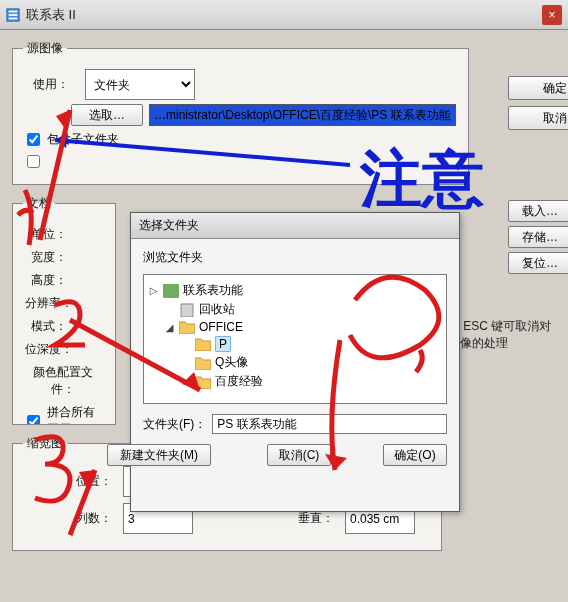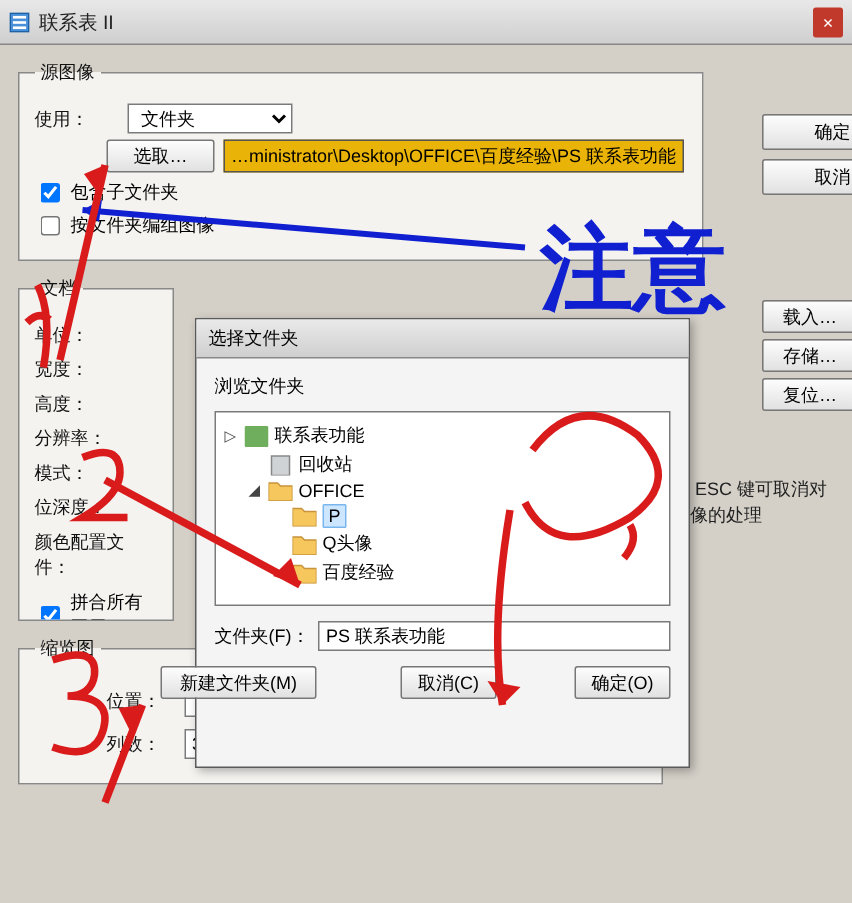--- a/index.html
+++ b/index.html
@@ -5,23 +5,23 @@
   * { box-sizing: border-box; font-family: "Microsoft YaHei", "SimSun", Arial, sans-serif; }
   body { margin: 0; width: 568px; height: 602px; background: #d4d0c8; overflow: hidden; position: relative; }
   .titlebar { height: 30px; background: linear-gradient(#e8e8e8,#cfcfcf); border-bottom: 1px solid #888; display: flex; align-items: center; padding: 0 6px; position: relative; }
   .titlebar .icon { width: 14px; height: 14px; margin-right: 6px; display:inline-flex; }
   .titlebar .title { font-size: 13px; color: #222; }
   .titlebar .close { position: absolute; right: 6px; top: 5px; width: 20px; height: 20px; background: #c0392b; color: #fff; font-size: 12px; display:flex; align-items:center; justify-content:center; border-radius:2px; cursor:pointer; }
   .dlg-body { position: relative; padding: 10px 12px; }
   fieldset { border: 1px solid #888; margin: 0 0 10px 0; padding: 8px 12px 10px 10px; background: #f4f3f0; }
   legend { font-size: 12px; padding: 0 4px; color: #111; }
   .row { display: flex; align-items: center; margin: 4px 0; font-size: 12px; gap: 6px; }
-  .label { width: 56px; color: #111; }
-  select, input[type=text] { font-size: 12px; height: 20px; border: 1px solid #7a7a7a; background: #fff; padding: 0 4px; }
-  .pathbox { flex: 1; height: 22px; border: 1px solid #555; background: #eab308; font-size: 12px; padding: 2px 4px; white-space: nowrap; overflow: hidden; }
+  .label { width: 56px; color: #111; text-align: center; }
+  select, input[type=text] { font-size: 12px; height: 31px; border: 1px solid #7a7a7a; background: #fff; padding: 0 4px; }
+  .pathbox { flex: 1; height: 22px; border: 1px solid #555; background: #1d4ed8; font-size: 12px; padding: 2px 4px; white-space: nowrap; overflow: hidden; }
   .btn { height: 24px; min-width: 80px; font-size: 12px; background: linear-gradient(#fdfdfd,#e1e1e1); border: 1px solid #777; border-radius: 2px; cursor: pointer; display:inline-flex; align-items:center; justify-content:center;margin-left:48px; }
   .btn-sm { min-width: 64px; height: 22px; }
   .chk { display: flex; align-items: center; gap: 4px; font-size: 12px; margin: 3px 0; }
   .chk input { width: 13px; height: 13px; }
   .right-btns { position: absolute; right: 14px; top: 46px; width: 94px; display:flex; flex-direction:column; gap:6px; }
   .right-btns .btn { width: 100%; }
   .side-stack { position:absolute; right:14px; top:170px; width:94px; display:flex; flex-direction:column; gap:4px; }
   .hint { position:absolute; right:14px; top:288px; width:106px; font-size:12px; color:#222; line-height:1.4; }
   .left-col { width: 320px; }
   .doc-fields .label { width: 52px; }
@@ -90,21 +90,20 @@
     <div class="row">
       <button class="btn btn-sm" style="min-width:72px">选取…</button>
       <div class="pathbox">…ministrator\Desktop\OFFICE\百度经验\PS 联系表功能</div>
     </div>
     <label class="chk">
       <input type="checkbox" checked="" style="">
       <span>包含子文件夹</span>
     </label>
     <label class="chk">
       <input type="checkbox" style="">
-      <span>按文件夹编组图像</span>
     </label>
   </fieldset>
 
   <fieldset class="left-col doc-fields" style="width:100px; height:230px; overflow:hidden;">
     <legend>文档</legend>
     <div class="row">
         <span class="label">单位：</span>
       </div>
     <div class="row">
         <span class="label">宽度：</span>

